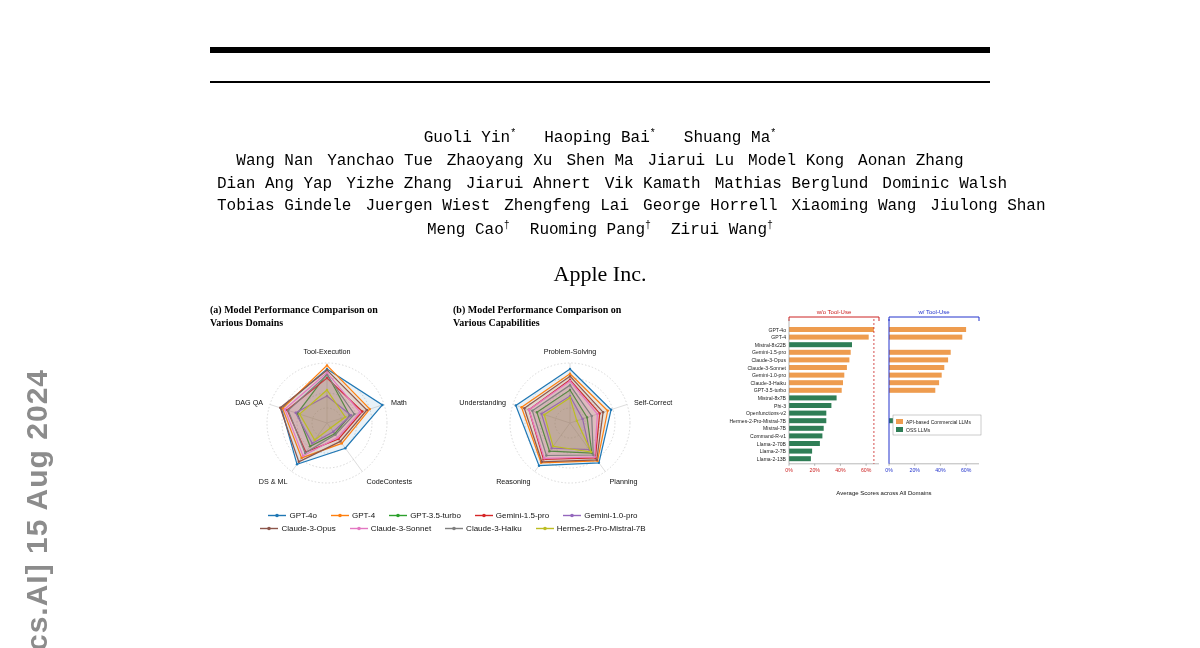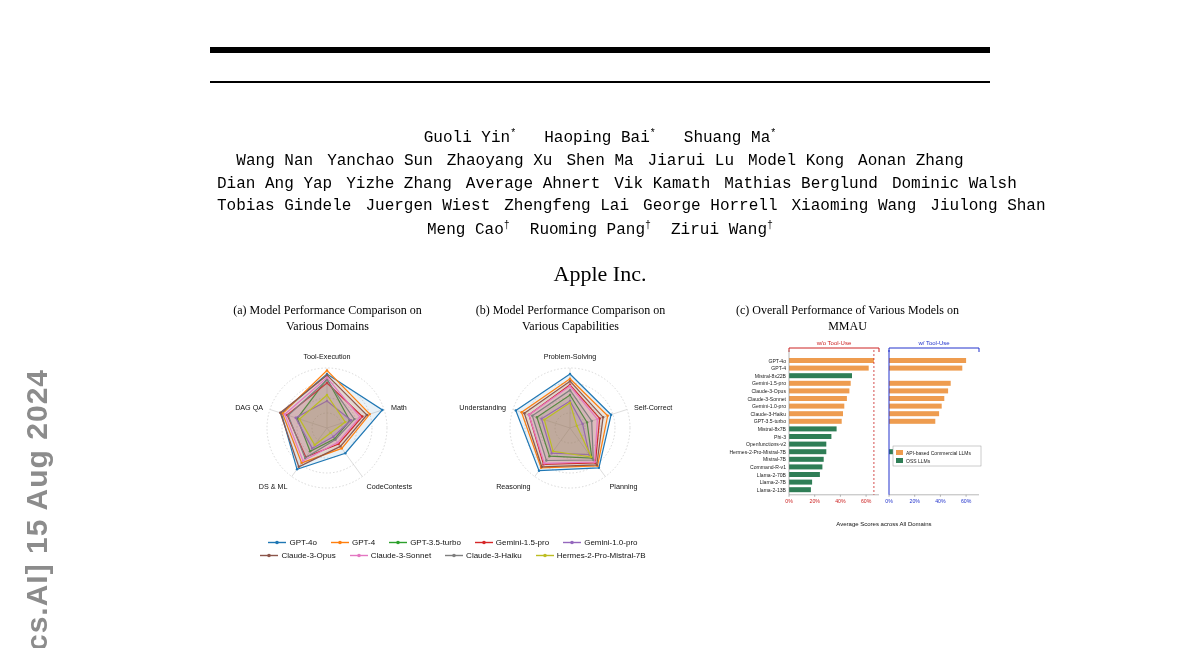--- a/index.html
+++ b/index.html
@@ -24,21 +24,21 @@
   .author-line:first-child .author { margin:0 14px; }
   .author-line:last-child  .author { margin:0 10px; }
   sup { font-size:10px; }
 
   .affiliation { margin-top:20px; text-align:center; font-size:22px; }
 
   .figures { margin-top:16px; display:flex; align-items:flex-start; }
   .fig { flex:0 0 auto; }
   .fig.radar { width:235px; margin-right:8px; }
   .fig.bars  { width:285px; margin-left:auto; }
-  .fig-title { text-align:center; font-size:12px; font-weight:normal; line-height:1.3;
+  .fig-title { font-size:10px; font-weight:bold; line-height:1.3;
                white-space:pre-line; font-family:"Liberation Serif", serif; }
 
   .radar-legend { width:486px; margin-top:2px; }
   .legend-row { display:flex; justify-content:center; align-items:center; height:13px; }
   .legend-item { display:inline-flex; align-items:center; margin:0 7px;
                  font-family:"Liberation Sans", sans-serif; font-size:8px; color:#111; }
   .legend-item svg { margin-right:3px; }
 </style>
 </head>
 <body>
@@ -48,22 +48,22 @@
   <div class="watermark">[cs.AI] 15 Aug 2024</div>
 
   <div class="content">
     <div class="rule-thick"></div>
 
 
     <div class="rule-thin"></div>
 
     <div class="authors" id="authors">
         <div class="author-line"><span class="author">Guoli Yin<sup>*</sup></span><span class="author">Haoping Bai<sup>*</sup></span><span class="author">Shuang Ma<sup>*</sup></span></div>
-        <div class="author-line"><span class="author">Wang Nan</span><span class="author">Yanchao Sun</span><span class="author">Zhaoyang Xu</span><span class="author">Shen Ma</span><span class="author">Jiarui Lu</span><span class="author">Model Kong</span><span class="author">Aonan Zhang</span></div>
-        <div class="author-line"><span class="author">Dian Ang Yap</span><span class="author">Yizhe Zhang</span><span class="author">Average Ahnert</span><span class="author">Vik Kamath</span><span class="author">Mathias Berglund</span><span class="author">Dominic Walsh</span></div>
+        <div class="author-line"><span class="author">Wang Nan</span><span class="author">Yanchao Tue</span><span class="author">Zhaoyang Xu</span><span class="author">Shen Ma</span><span class="author">Jiarui Lu</span><span class="author">Model Kong</span><span class="author">Aonan Zhang</span></div>
+        <div class="author-line"><span class="author">Dian Ang Yap</span><span class="author">Yizhe Zhang</span><span class="author">Jiarui Ahnert</span><span class="author">Vik Kamath</span><span class="author">Mathias Berglund</span><span class="author">Dominic Walsh</span></div>
         <div class="author-line"><span class="author">Tobias Gindele</span><span class="author">Juergen Wiest</span><span class="author">Zhengfeng Lai</span><span class="author">George Horrell</span><span class="author">Xiaoming Wang</span><span class="author">Jiulong Shan</span></div>
         <div class="author-line"><span class="author">Meng Cao<sup>†</sup></span><span class="author">Ruoming Pang<sup>†</sup></span><span class="author">Zirui Wang<sup>†</sup></span></div>
       </div>
 
     <div class="affiliation">Apple Inc.</div>
 
     <div class="figures">
       <div class="fig radar">
         <div class="fig-title" id="title-a">(a) Model Performance Comparison on
 Various Domains</div>
@@ -206,22 +206,20 @@
               <circle cx="100.1" cy="117.3" r="1.2" fill="#bcbd22"></circle>
               <circle cx="91.3" cy="85.7" r="1.2" fill="#bcbd22"></circle>
               <text x="117.0" y="24.8" font-size="7.2" fill="#111" text-anchor="middle" font-family="Liberation Sans, sans-serif">Problem-Solving</text>
               <text x="180.9" y="76.2" font-size="7.2" fill="#111" text-anchor="start" font-family="Liberation Sans, sans-serif">Self-Correct</text>
               <text x="156.5" y="155.4" font-size="7.2" fill="#111" text-anchor="start" font-family="Liberation Sans, sans-serif">Planning</text>
               <text x="77.5" y="155.4" font-size="7.2" fill="#111" text-anchor="end" font-family="Liberation Sans, sans-serif">Reasoning</text>
               <text x="53.1" y="76.2" font-size="7.2" fill="#111" text-anchor="end" font-family="Liberation Sans, sans-serif">Understanding</text>
             </svg></div>
       </div>
       <div class="fig bars">
-        <div class="fig-title" id="title-c">(c) Overall Performance of Various Models on
-MMAU</div>
         <div id="bar-c"><svg width="285" height="196">
               <line x1="84" y1="14" x2="174" y2="14" stroke="#cc2222" stroke-width="1"></line>
               <line x1="84" y1="14" x2="84" y2="18" stroke="#cc2222" stroke-width="1"></line>
               <line x1="174" y1="14" x2="174" y2="18" stroke="#cc2222" stroke-width="1"></line>
               <text x="129" y="11" font-size="6" fill="#cc2222" text-anchor="middle" font-family="Liberation Sans, sans-serif">w/o Tool-Use</text>
               <line x1="184" y1="14" x2="274" y2="14" stroke="#2233cc" stroke-width="1"></line>
               <line x1="184" y1="14" x2="184" y2="18" stroke="#2233cc" stroke-width="1"></line>
               <line x1="274" y1="14" x2="274" y2="18" stroke="#2233cc" stroke-width="1"></line>
               <text x="229" y="11" font-size="6" fill="#2233cc" text-anchor="middle" font-family="Liberation Sans, sans-serif">w/ Tool-Use</text>
               <text x="81" y="28.5" font-size="5.1" fill="#222" text-anchor="end" font-family="Liberation Sans, sans-serif">GPT-4o</text>

